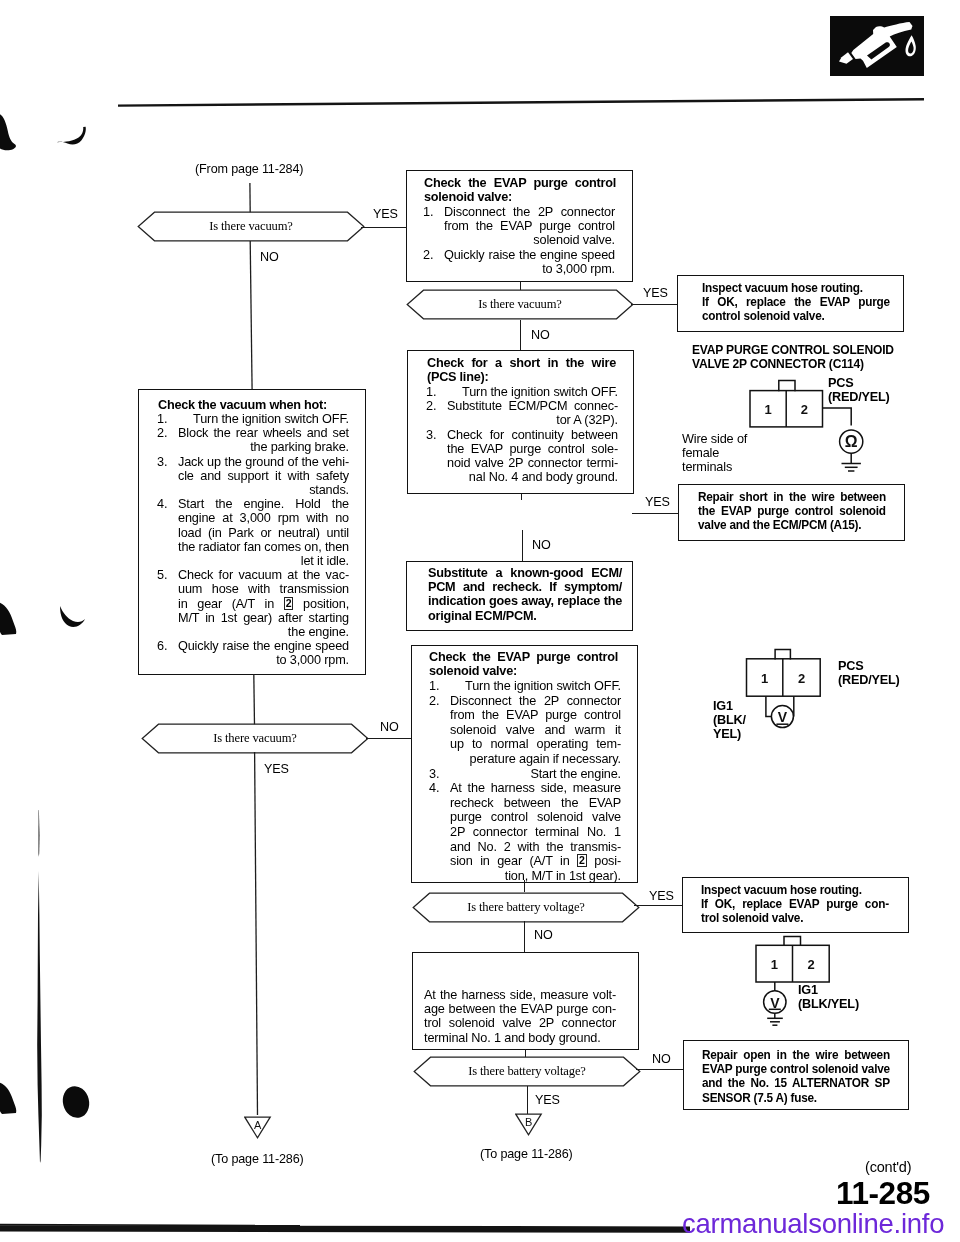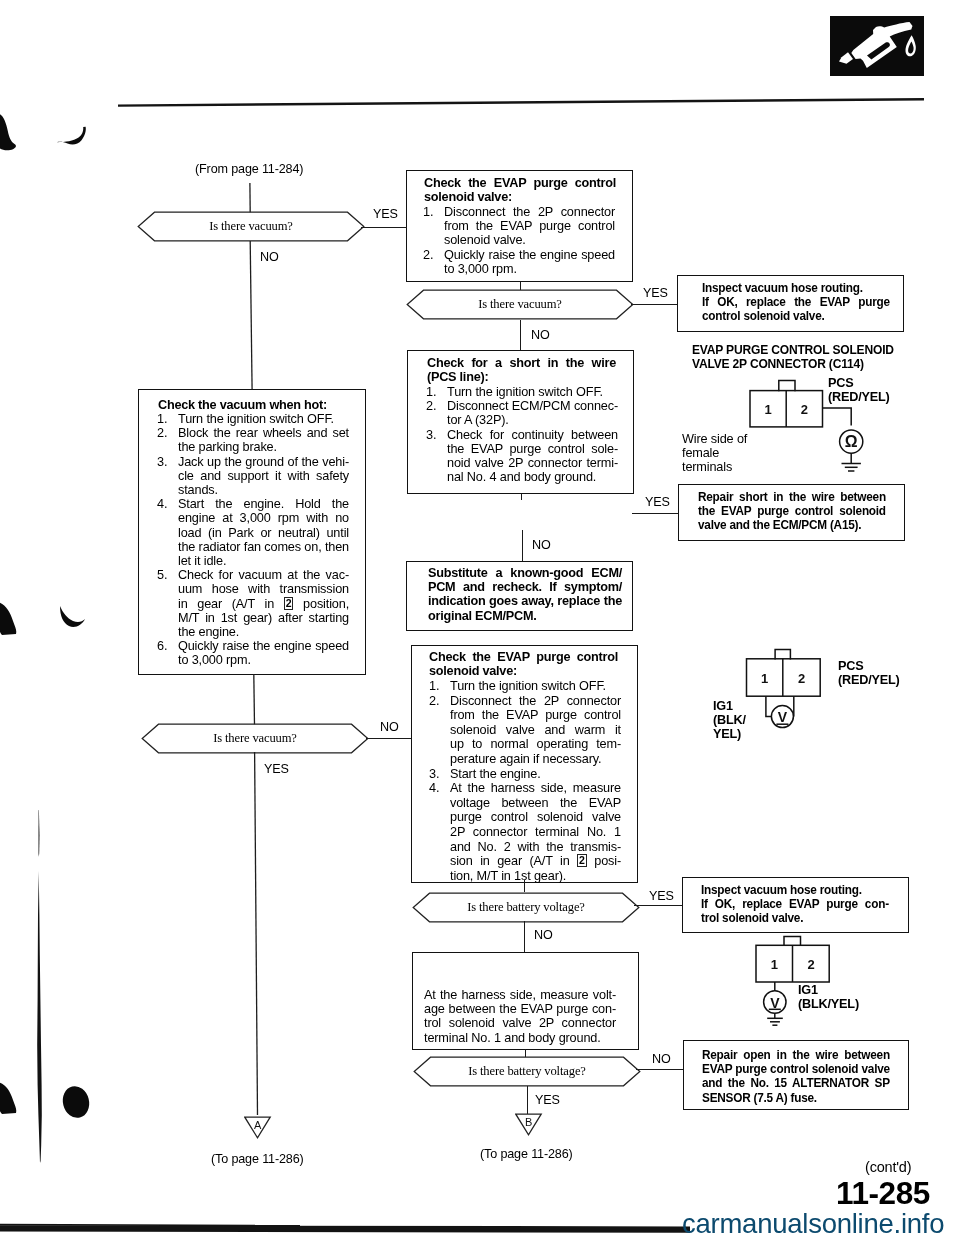--- a/index.html
+++ b/index.html
@@ -18,21 +18,21 @@
   .bldc{font-weight:bold;letter-spacing:-0.2px;}
   
   .sq{transform:scaleX(0.93);transform-origin:left top;}
   .sq95{transform:scaleX(0.95);transform-origin:left top;}
 
   
   .numlist{position:absolute;font-size:12.7px;line-height:14.2px;}
   .lh146 .li, .lh146{line-height:14.6px;}
   .li{display:flex;font-size:12.7px;line-height:14.2px;white-space:nowrap;}
   .li .n{width:21px;flex:0 0 21px;}
-  .li .b{flex:1;}
+  .li .b{flex:1;text-align:right;}
   .li .b.j{text-align:justify;text-align-last:justify;white-space:normal;}
   .lines{position:absolute;font-size:12.7px;line-height:14.2px;}
   .ln{white-space:nowrap;}
   .ln.j{text-align:justify;text-align-last:justify;white-space:normal;}
   .gearbox{display:inline-block;border:1.2px solid #222;padding:0 1px;
            font-size:10.5px;font-weight:bold;line-height:11px;
            position:relative;top:-1px;}
 
   
   .hex{position:absolute;}
@@ -185,21 +185,21 @@
       <div class="ln j">Check for a short in the wire</div>
       <div class="ln">(PCS line):</div>
     </div>
   <div class="numlist" style="left:426px;top:385px;width:192px;">
       <div class="li">
         <span class="n">1.</span>
         <span class="b">Turn the ignition switch OFF.</span>
       </div>
       <div class="li">
         <span class="n">2.</span>
-        <span class="b j">Disconnect ECM/PCM connec-</span>
+        <span class="b j">Substitute ECM/PCM connec-</span>
       </div>
       <div class="li">
         <span class="n"></span>
         <span class="b">tor A (32P).</span>
       </div>
       <div class="li">
         <span class="n">3.</span>
         <span class="b j">Check for continuity between</span>
       </div>
       <div class="li">
@@ -264,21 +264,21 @@
       <div class="li">
         <span class="n">3.</span>
         <span class="b">Start the engine.</span>
       </div>
       <div class="li">
         <span class="n">4.</span>
         <span class="b j">At the harness side, measure</span>
       </div>
       <div class="li">
         <span class="n"></span>
-        <span class="b j">voltage between the EVAP</span>
+        <span class="b j">recheck between the EVAP</span>
       </div>
       <div class="li">
         <span class="n"></span>
         <span class="b j">purge control solenoid valve</span>
       </div>
       <div class="li">
         <span class="n"></span>
         <span class="b j">2P connector terminal No. 1</span>
       </div>
       <div class="li">
@@ -574,16 +574,16 @@
 
   <div class="abs" style="left:244px;top:1116px;">
     <svg width="28" height="24" viewBox="0 0 28 24">
       <path d="M0.8 1.2 L26.2 1.2 L13.5 21.8 Z" fill="#fff" stroke="#222" stroke-width="1.3"></path>
       <text x="13.5" y="12.6" font-family="Liberation Sans, sans-serif" font-size="11" text-anchor="middle" fill="#111">A</text>
     </svg>
   </div>
   <div class="lbl" style="left:211px;top:1152px;">(To page 11-286)</div>
 
   <div class="abs" style="left:836px;top:1175px;font-size:31.5px;font-weight:bold;letter-spacing:-0.4px;text-align:right;">11-285</div>
-  <div class="abs" style="left:682px;top:1208px;font-size:27.5px;color:#0c4a6e;letter-spacing:-0.25px;">carmanualsonline.info</div>
+  <div class="abs" style="left:682px;top:1208px;font-size:27.5px;color:#6d28d9;letter-spacing:-0.25px;">carmanualsonline.info</div>
   <div class="abs" style="left:865px;top:1117px;font-size:14.5px;letter-spacing:-0.2px;margin-top:42px;">(cont'd)</div>
 
 </div>
 
 </body></html>

